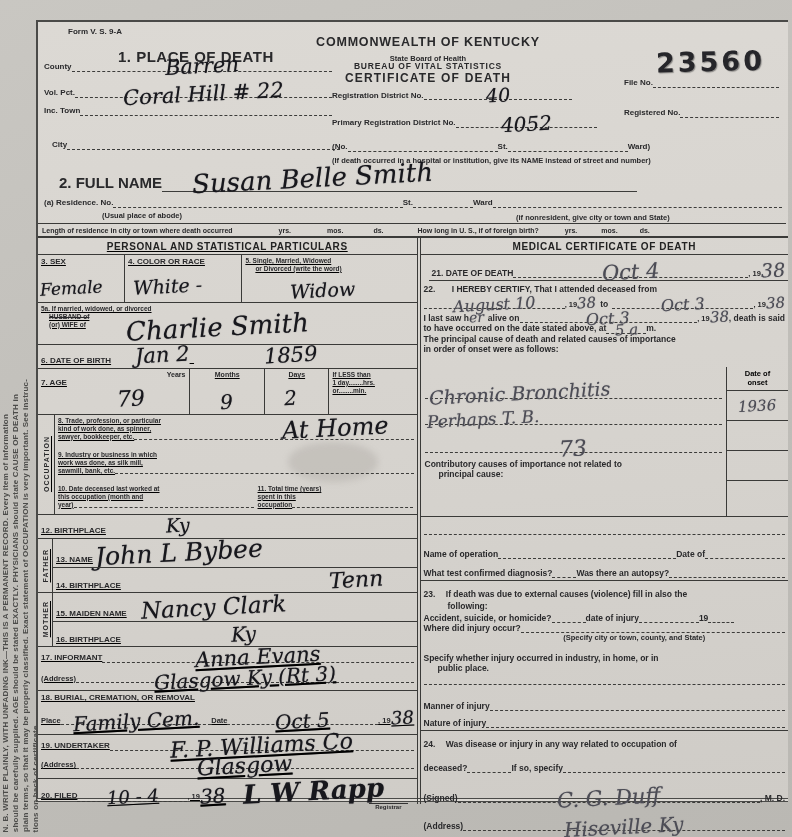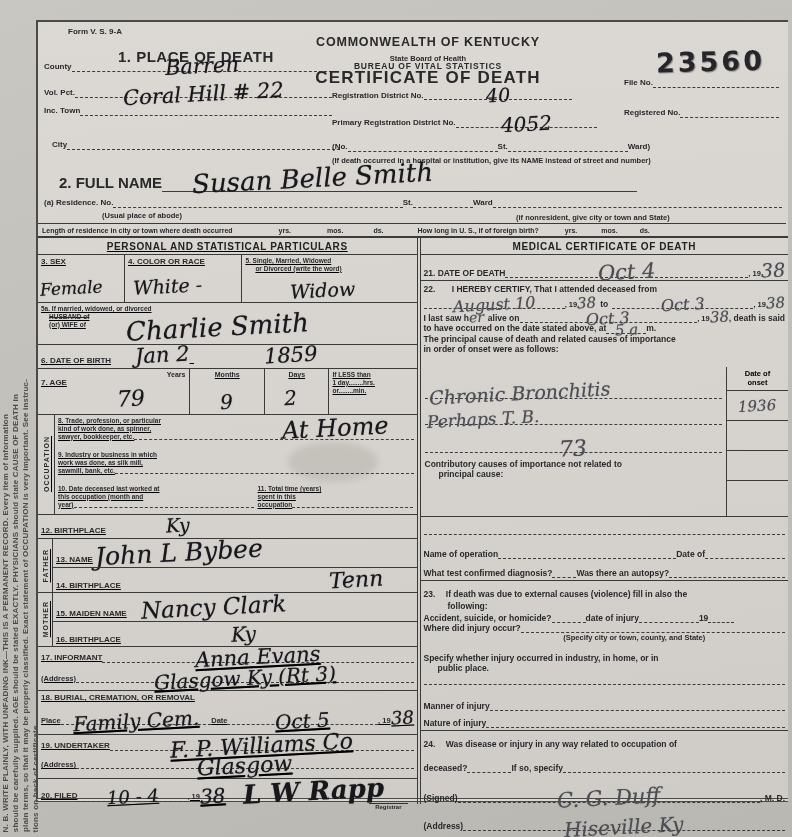--- a/index.html
+++ b/index.html
@@ -104,21 +104,21 @@
       <div class="abs ctr" style="left:240px;top:10px;width:300px;">
         <span class="lbl" style="font-size:12.5px;letter-spacing:.8px;">COMMONWEALTH OF KENTUCKY</span>
       </div>
       <div class="abs ctr" style="left:240px;top:25px;width:300px;">
         <span class="lbl s75">State Board of Health</span>
       </div>
       <div class="abs ctr" style="left:240px;top:33px;width:300px;">
         <span class="lbl s85" style="letter-spacing:.8px;">BUREAU OF VITAL STATISTICS</span>
       </div>
       <div class="abs ctr" style="left:240px;top:46px;width:300px;">
-        <span class="lbl" style="font-size:17px;letter-spacing:1.2px;">CERTIFICATE OF DEATH</span>
+        <span class="lbl" style="font-size:12px;letter-spacing:1.2px;">CERTIFICATE OF DEATH</span>
       </div>
 
       <div class="abs r" style="left:294px;top:66px;width:240px;">
         <span class="lbl s8">Registration District No.</span>
         <span class="g u fillv">
           <span class="hw ink tilt" style="font-size:19px;margin-bottom:-4px;">40</span>
         </span>
       </div>
       <div class="abs r" style="left:294px;top:94px;width:265px;">
         <span class="lbl s8">Primary Registration District No.</span>
@@ -380,21 +380,21 @@
           <span class="g" style="position:relative;height:30px;">
             <span class="hw ink tilt" style="font-size:26px;font-weight:bold;position:absolute;left:18px;top:0;">L W Rapp</span>
             <span class="lbl" style="font-size:6px;position:absolute;right:6px;bottom:0;border-top:1px solid #333;padding:0 6px;">Registrar</span>
           </span>
         </div>
       </div>
 
       <div class="colR">
         <div class="titlebar">MEDICAL CERTIFICATE OF DEATH</div>
 
-        <div class="frow r" style="height:26px;">
+        <div class="frow r" style="height:26px;margin-left:8px;">
           <span class="lbl s85">21. DATE OF DEATH</span>
           <span class="g u fillv">
             <span class="hw pc tilt" style="font-size:21px;margin-bottom:-4px;">Oct 4</span>
           </span>
           <span class="lbl s75">, 19</span>
           <span class="hw pc tilt" style="font-size:19px;">38</span>
         </div>
 
         <div class="frow" style="height:86px;border-bottom:none;font-size:8.5px;line-height:1.45;">
           <div>

